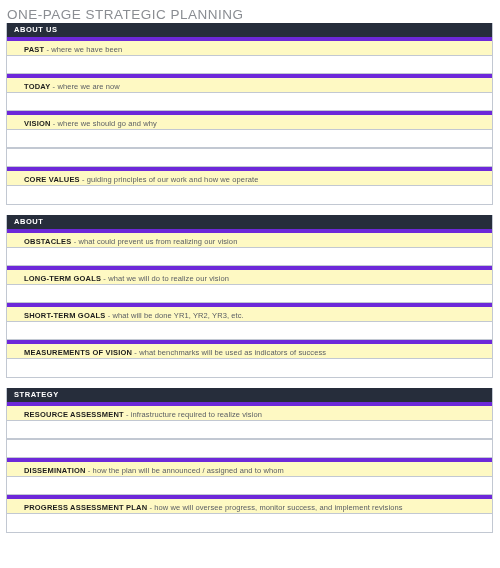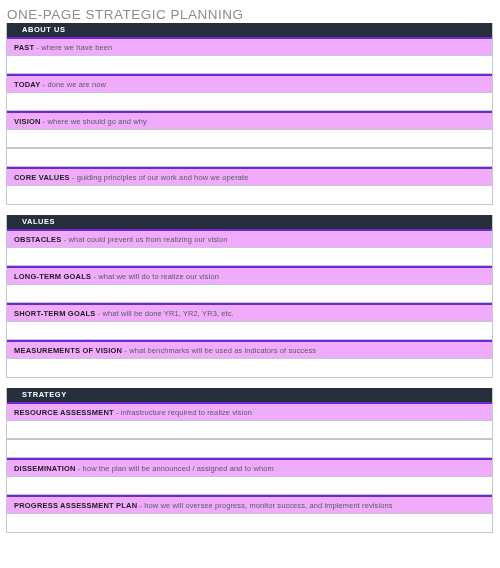--- a/index.html
+++ b/index.html
@@ -46,37 +46,37 @@
   }
 
   .section-header {
     background: #262d3b;
     color: #ffffff;
     font-size: 7.5px;
     font-weight: bold;
     letter-spacing: 0.55px;
     height: 14px;
     line-height: 14px;
-    padding-left: 15px;
+    padding-left: 7px;
     box-sizing: border-box;
     overflow: hidden;
     white-space: nowrap;
   }
 
   .row-label {
-    background: #f0abfc;
+    background: #fef9c3;
     height: 18px;
     line-height: 18px;
-    padding-left: 7px;
+    padding-left: 17px;
     box-sizing: border-box;
     font-size: 7.5px;
     color: #4d5156;
     white-space: nowrap;
     overflow: hidden;
-    border-top: 2px solid #6d28d9;
+    border-top: 4px solid #6d28d9;
   }
 
   .row-label .lbl {
     font-weight: bold;
     color: #1c1c1c;
     letter-spacing: 0.2px;
   }
 
   .row-label .desc {
     font-weight: 400;
@@ -101,30 +101,30 @@
 
 <div class="page">
 
   <div class="page-title">ONE-PAGE STRATEGIC PLANNING</div>
 
   <div class="sections">
       <div class="section">
         <div class="section-header">ABOUT US</div>
         <div class="row-label"><span class="lbl">PAST</span><span class="desc"> - where we have been</span></div>
         <div class="row-blank"></div>
-        <div class="row-label"><span class="lbl">TODAY</span><span class="desc"> - done we are now</span></div>
+        <div class="row-label"><span class="lbl">TODAY</span><span class="desc"> - where we are now</span></div>
         <div class="row-blank"></div>
         <div class="row-label"><span class="lbl">VISION</span><span class="desc"> - where we should go and why</span></div>
         <div class="row-blank"></div>
         <div class="row-blank"></div>
         <div class="row-label"><span class="lbl">CORE VALUES</span><span class="desc"> - guiding principles of our work and how we operate</span></div>
         <div class="row-blank"></div>
       </div>
       <div class="section">
-        <div class="section-header">VALUES</div>
+        <div class="section-header">ABOUT</div>
         <div class="row-label"><span class="lbl">OBSTACLES</span><span class="desc"> - what could prevent us from realizing our vision</span></div>
         <div class="row-blank"></div>
         <div class="row-label"><span class="lbl">LONG-TERM GOALS</span><span class="desc"> - what we will do to realize our vision</span></div>
         <div class="row-blank"></div>
         <div class="row-label"><span class="lbl">SHORT-TERM GOALS</span><span class="desc"> - what will be done YR1, YR2, YR3, etc.</span></div>
         <div class="row-blank"></div>
         <div class="row-label"><span class="lbl">MEASUREMENTS OF VISION</span><span class="desc"> - what benchmarks will be used as indicators of success</span></div>
         <div class="row-blank"></div>
       </div>
       <div class="section">

